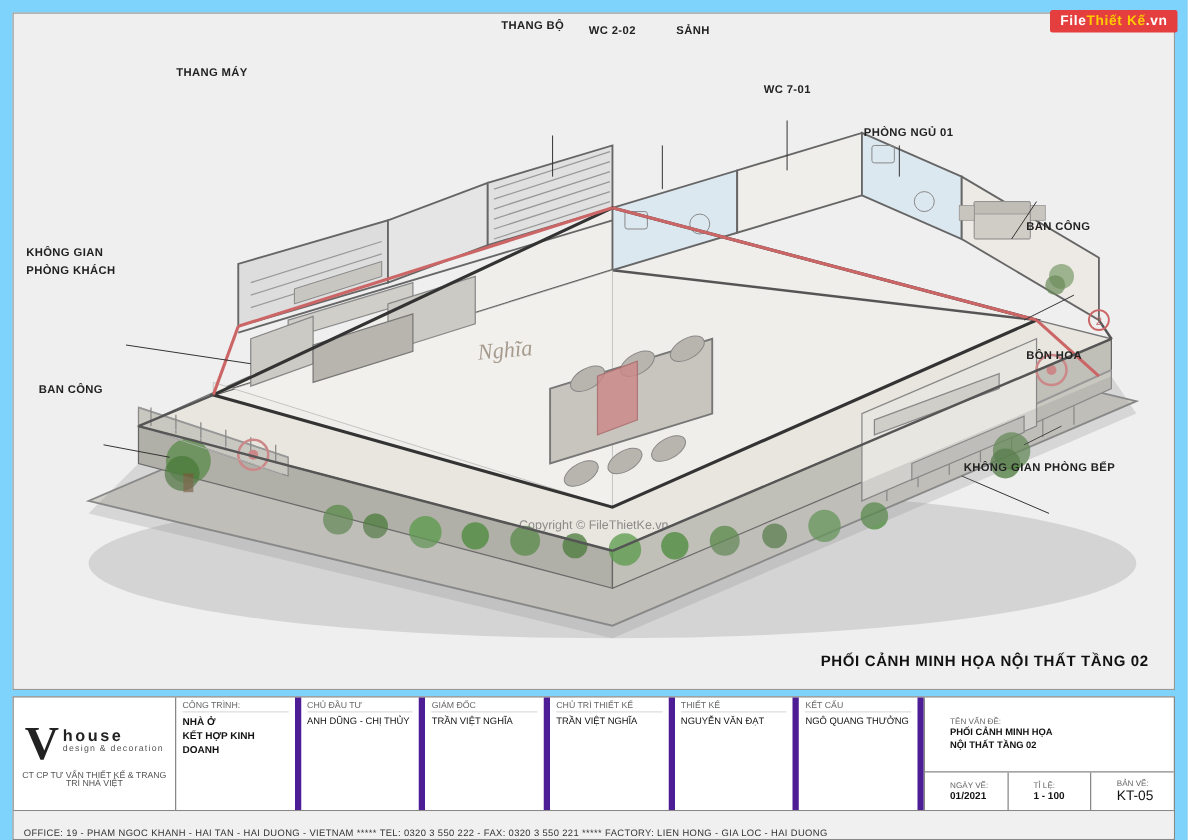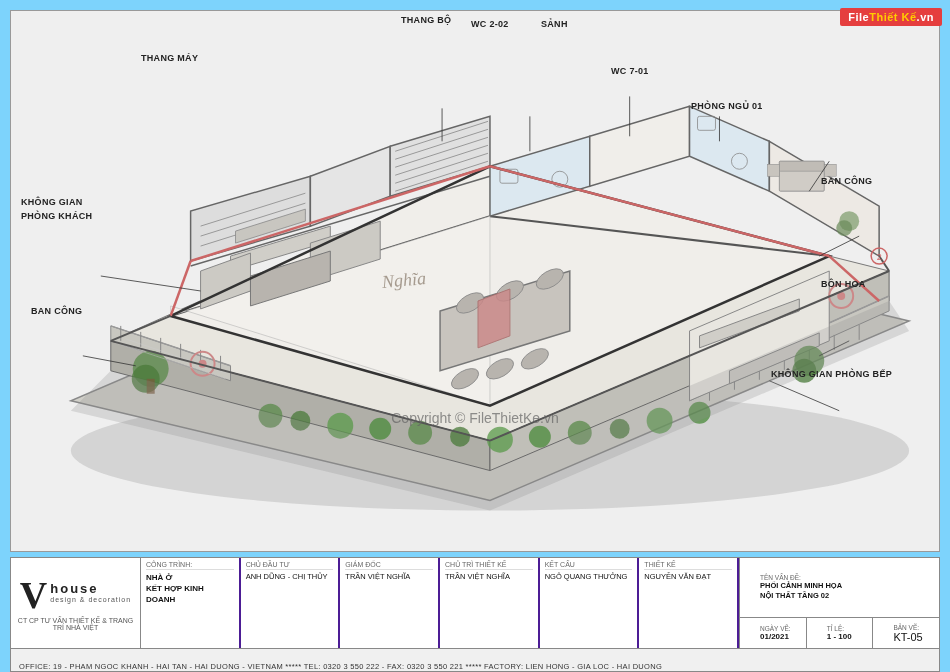--- a/index.html
+++ b/index.html
@@ -153,21 +153,21 @@
 
     .logo-sub {
       font-size: 7px;
       color: #555;
       letter-spacing: 1px;
     }
 
     
     .info-section {
       flex: 1;
-      border-right: 2px solid #4c1d95;
+      border-right: 5px solid #4c1d95;
       display: flex;
       flex-direction: column;
       padding: 3px 5px;
     }
 
     .info-label {
       font-size: 7px;
       color: #666;
       border-bottom: 1px solid #ddd;
       padding-bottom: 1px;
@@ -231,21 +231,21 @@
       font-weight: bold;
       color: #111;
     }
 
     
     .copyright {
       position: absolute;
       bottom: 125px;
       left: 50%;
       transform: translateX(-50%);
-      font-size: 14px;
+      font-size: 10px;
       color: rgba(100,100,100,0.7);
       white-space: nowrap;
       z-index: 50;
     }
 
     
     .signature {
       position: absolute;
       font-size: 14px;
       color: rgba(80,80,80,0.6);
@@ -453,20 +453,21 @@
       <div class="drawing-label" style="top: 8px; left: 530px;">SẢNH</div>
       <div class="drawing-label" style="top: 55px; left: 600px;">WC 7-01</div>
       <div class="drawing-label" style="top: 90px; left: 680px;">PHÒNG NGỦ 01</div>
       <div class="drawing-label" style="top: 185px; left: 10px; line-height: 1.5;">KHÔNG GIAN<br>PHÒNG KHÁCH</div>
       <div class="drawing-label" style="top: 295px; left: 20px;">BAN CÔNG</div>
       <div class="drawing-label" style="top: 165px; left: 810px;">BAN CÔNG</div>
       <div class="drawing-label" style="top: 268px; left: 810px;">BÔN HOA</div>
       <div class="drawing-label" style="top: 358px; left: 760px;">KHÔNG GIAN PHÒNG BẾP</div>
 
       
+      <div class="drawing-title">PHỐI CẢNH MINH HỌA NỘI THẤT TẦNG 02</div>
 
       
       <div class="copyright">Copyright © FileThietKe.vn</div>
 
       
       <div class="signature" style="top: 48%; left: 40%; font-size: 18px; color: rgba(90,70,50,0.5);">Nghĩa</div>
 
     </div>
   </div>
 
@@ -498,27 +499,27 @@
         <div class="info-label">GIÁM ĐỐC</div>
         <div class="info-value-sm">TRẦN VIỆT NGHĨA</div>
       </div>
 
       <div class="info-section">
         <div class="info-label">CHỦ TRÌ THIẾT KẾ</div>
         <div class="info-value-sm">TRẦN VIỆT NGHĨA</div>
       </div>
 
       <div class="info-section">
+        <div class="info-label">THIẾT KẾ</div>
+        <div class="info-value-sm">NGUYỄN VĂN ĐẠT</div>
+      </div>
+
+      <div class="info-section">
         <div class="info-label">KẾT CẤU</div>
         <div class="info-value-sm">NGÔ QUANG THƯỞNG</div>
-      </div>
-
-      <div class="info-section">
-        <div class="info-label">THIẾT KẾ</div>
-        <div class="info-value-sm">NGUYỄN VĂN ĐẠT</div>
       </div>
 
       <div class="meta-section">
 
         <div class="meta-row" style="flex:2;">
           <div class="meta-cell" style="flex:2;">
             <div class="meta-label">TÊN VẤN ĐỀ:</div>
             <div class="meta-value" style="font-size:7.5px; line-height:1.3;">PHỐI CẢNH MINH HỌA<br>NỘI THẤT TẦNG 02</div>
           </div>
         </div>

